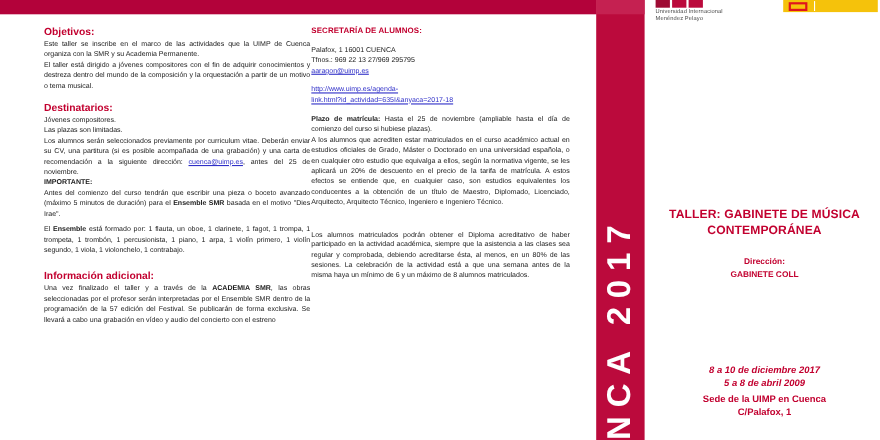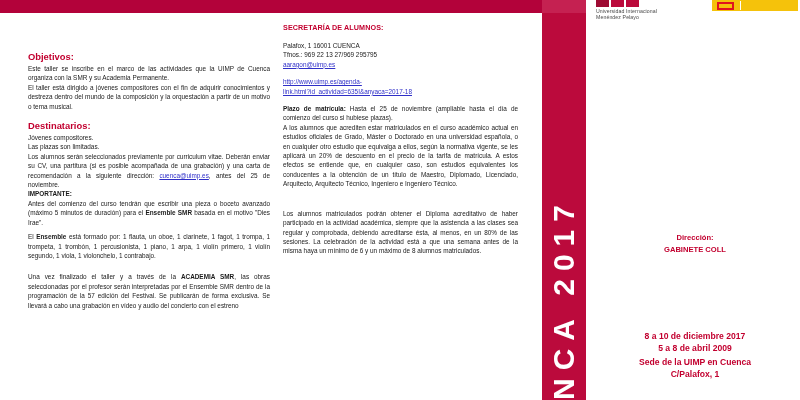--- a/index.html
+++ b/index.html
@@ -118,21 +118,21 @@
 
   
   .col {
     position: absolute;
     top: 22px;
     font-size: 6.4px;
     line-height: 9.4px;
     color: #1a1a1a;
     text-align: justify;
   }
-  .col-left  { left: 28px;  width: 242px; margin-top: 28px; }
+  .col-left  { left: 40px;  width: 242px; }
   .col-mid   { left: 283px; width: 235px; }
 
   .col p { margin: 0 0 0 0; }
 
   .hdr-red {
     color: #c2002f;
     font-weight: bold;
     font-size: 9.4px;
     line-height: 13px;
     margin-bottom: 1px;
@@ -174,20 +174,21 @@
   }
   .panel-dir {
     top: 232px;
     font-size: 7.6px;
     line-height: 11.5px;
   }
   .panel-dates {
     top: 330px;
     font-size: 8.6px;
     line-height: 12px;
+    font-style: italic;
   }
   .panel-venue {
     top: 356px;
     font-size: 8.6px;
     line-height: 12px;
   }
 </style>
 </head>
 <body>
 
@@ -232,20 +233,21 @@
     <p><span>Los alumnos serán seleccionados previamente por curriculum vitae. Deberán enviar su CV, una partitura (si es posible acompañada de una grabación) y una carta de recomendación a la siguiente dirección: </span><a class="link" href="#">cuenca@uimp.es</a><span>, antes del 25 de noviembre.</span></p>
     <p class="b">IMPORTANTE:</p>
     <p><span>Antes del comienzo del curso tendrán que escribir una pieza o boceto avanzado (máximo 5 minutos de duración) para el </span><b>Ensemble SMR</b><span> basada en el motivo  "Dies Irae".</span></p>
 
     <div class="gap-s"></div>
 
     <p><span>El </span><b>Ensemble</b><span> está formado por: 1 flauta, un oboe, 1 clarinete, 1 fagot, 1 trompa, 1 trompeta, 1 trombón, 1 percusionista, 1 piano, 1 arpa, 1 violín primero, 1 violín segundo, 1 viola, 1 violonchelo, 1 contrabajo.</span></p>
 
     <div class="gap-l"></div>
 
+    <div class="hdr-red">Información adicional:</div>
     <p><span>Una vez finalizado el taller y a través de la </span><b>ACADEMIA SMR</b><span>, las obras seleccionadas por el profesor serán interpretadas por el Ensemble SMR dentro de la programación de la 57 edición del Festival. Se publicarán de forma exclusiva. Se llevará a cabo una grabación en vídeo y audio del concierto con el estreno</span></p>
   </div>
 
   <div class="col col-mid">
 
     <div class="hdr-center">SECRETARÍA DE ALUMNOS:</div>
 
     <div class="gap"></div>
 
     <p style="text-align:left">Palafox, 1  16001 CUENCA</p>
@@ -262,20 +264,21 @@
     <p>A los alumnos que acrediten estar matriculados en el curso académico actual en estudios oficiales de Grado, Máster o Doctorado en una universidad española, o en cualquier otro estudio que equivalga a ellos, según la normativa vigente, se les aplicará un 20% de descuento en el precio de la tarifa de matrícula. A estos efectos se entiende que, en cualquier caso, son estudios equivalentes los conducentes a la obtención de un título de Maestro, Diplomado, Licenciado, Arquitecto, Arquitecto Técnico, Ingeniero e Ingeniero Técnico.</p>
 
     <div class="gap-l"></div>
 
 
     <div class="gap"></div>
 
     <p>Los alumnos matriculados podrán obtener el Diploma acreditativo de haber participado en la actividad académica, siempre que la asistencia a las clases sea regular y comprobada, debiendo acreditarse ésta, al menos, en un 80% de las sesiones. La celebración de la actividad está a que una semana antes de la misma haya un mínimo de 6 y un máximo de 8 alumnos matriculados.</p>
   </div>
 
+  <div class="panel panel-title">TALLER: GABINETE DE MÚSICA CONTEMPORÁNEA</div>
 
   <div class="panel panel-dir">
     <div>Dirección:</div>
     <div>GABINETE COLL</div>
   </div>
 
   <div class="panel panel-dates">
     <div>8 a 10 de diciembre 2017</div>
     <div>5 a 8 de abril 2009</div>
   </div>

